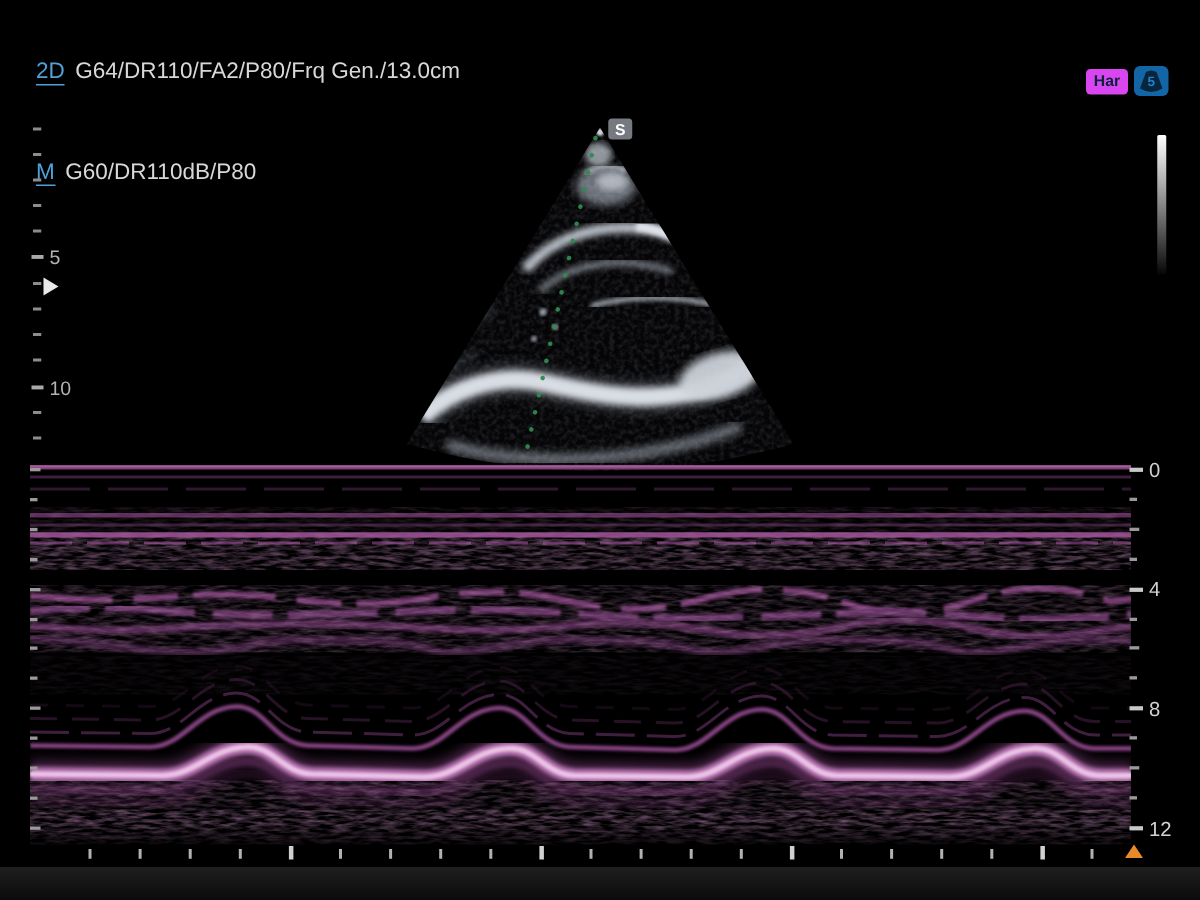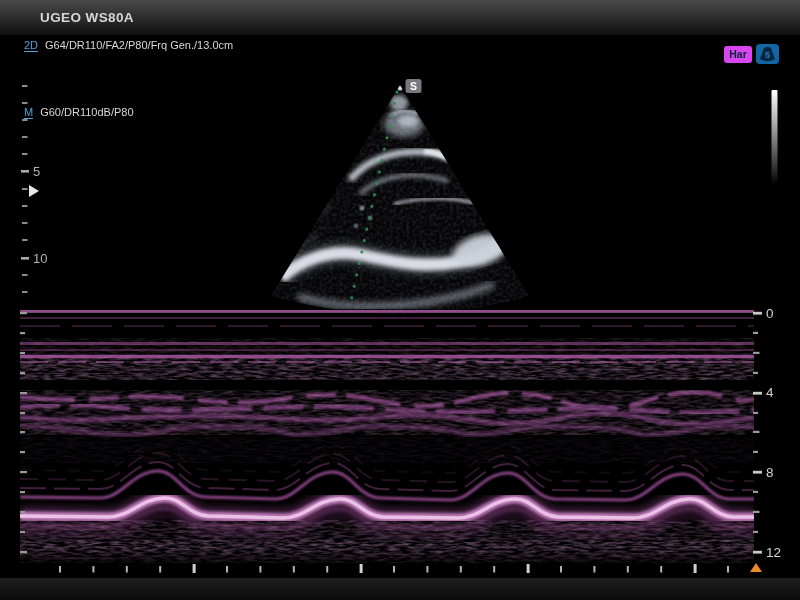--- a/index.html
+++ b/index.html
@@ -2,44 +2,41 @@
 <html><head>
 <meta charset="utf-8">
 <style>
   html,body{margin:0;padding:0;background:#000;}
   #screen{position:relative;width:800px;height:600px;background:#000;overflow:hidden;
           font-family:"Liberation Sans",sans-serif;}
   .titlebar{position:absolute;left:0;top:0;width:800px;height:35px;
             background:linear-gradient(#484848,#2b2b2b 55%,#0f0f0f);}
   .title{position:absolute;left:40px;top:0;line-height:35px;
          font-size:13.5px;font-weight:bold;color:#d6d6d6;letter-spacing:.4px;}
-  .param-line{position:absolute;left:24px;font-size:11px;color:#d8d8d8;white-space:nowrap;}
+  .param-line{position:absolute;left:24px;font-size:15px;color:#d8d8d8;white-space:nowrap;}
   #line1{top:39px;} #line2{top:66px;margin-top:40px;}
   .mode-label{color:#4fa0d8;border-bottom:1px solid #4fa0d8;margin-right:7px;}
   .har-icon{position:absolute;left:724px;top:46px;width:28px;height:17px;background:#d946ef;
             border-radius:3px;color:#07243b;font-size:10.5px;font-weight:bold;
             text-align:center;line-height:17px;}
   .probe-icon{position:absolute;left:756px;top:44px;width:23px;height:20px;background:#1266a6;
               border-radius:4px;}
   .bottombar{position:absolute;left:0;top:578px;width:800px;height:22px;
              background:linear-gradient(#1f1f1f,#0b0b0b);}
   #scene{position:absolute;left:0;top:35px;}
   text{font-family:"Liberation Sans",sans-serif;}
   .ruler-label{fill:#b2b2b2;font-size:13px;}
   .mscale-label{fill:#d2d2d2;font-size:13.5px;}
   .smark-label{fill:#ffffff;font-size:10.5px;font-weight:bold;}
 </style>
 </head>
 <body>
 
 <div id="screen">
 
-  <div class="titlebar">
-    <span class="title">UGEO WS80A</span>
-  </div>
 
   <div class="param-line" id="line1">
     <span class="mode-label">2D</span><span>G64/DR110/FA2/P80/Frq Gen./13.0cm</span>
   </div>
   <div class="param-line" id="line2">
     <span class="mode-label">M</span><span>G60/DR110dB/P80</span>
   </div>
 
   <div class="har-icon">Har</div>
   <div class="probe-icon">

